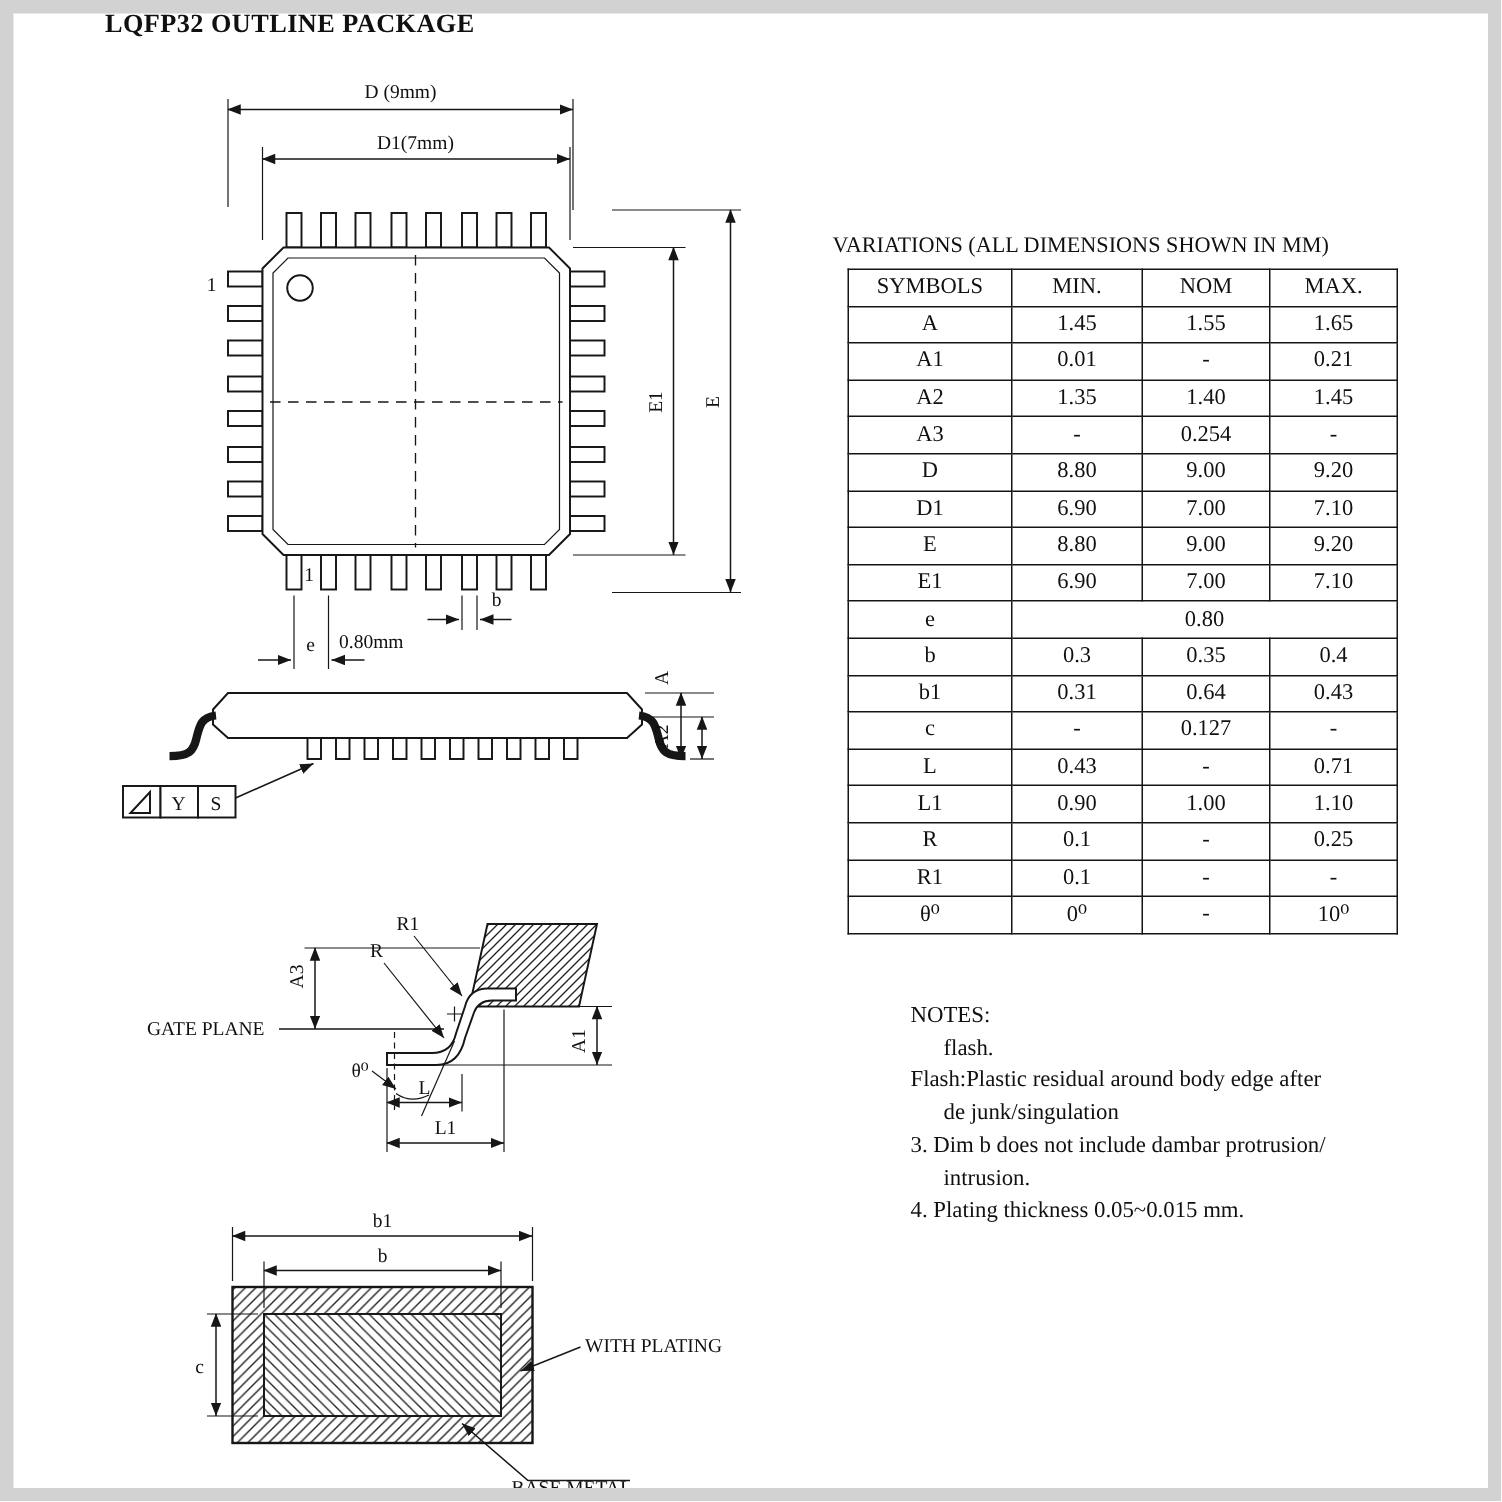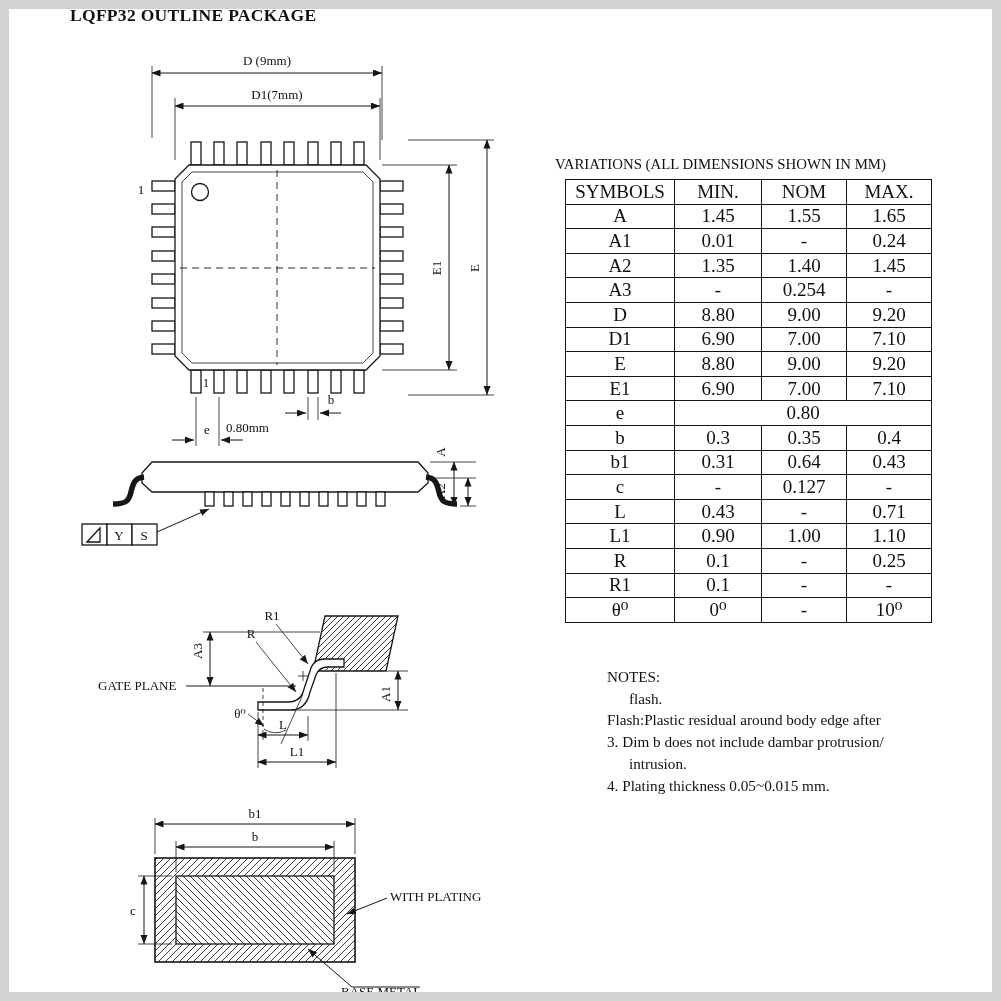--- a/index.html
+++ b/index.html
@@ -13,21 +13,21 @@
   .lt{stroke:#161616;stroke-width:.8;fill:none}
   .fw{fill:#fff;stroke:#161616;stroke-width:1.3}
   .cl{stroke:#161616;stroke-width:.9;stroke-dasharray:7 5;fill:none}
   .dsh{stroke-dasharray:4 3}
   .gull{stroke:#161616;stroke-width:5.5;fill:none;stroke-linecap:butt}
   text.t{font-family:"Liberation Serif","DejaVu Serif",serif;fill:#101010;font-size:13px}
   .t11{font-size:11px}.t12{font-size:12px}.t125{font-size:12.5px}
   
   .table-wrap{position:absolute;left:553px;top:156px;}
   .table-title{font-size:14.8px;padding-left:2px;margin-bottom:6px;white-space:nowrap;}
-  .dim-table{border-collapse:collapse;margin-left:12px;font-size:19px;}
+  .dim-table{border-collapse:collapse;margin-left:12px;font-size:15px;}
   .dim-table th,.dim-table td{border:1px solid #141414;text-align:center;height:23.6px;
       padding:0 6px;font-weight:normal;white-space:nowrap;}
   
   .notes{position:absolute;left:607px;top:666px;width:352px;font-size:15.2px;line-height:21.7px;}
   .note-line.indent{padding-left:22px;}
 </style>
 </head>
 <body>
 
 <div class="page">
@@ -280,21 +280,21 @@
           <tr>
             <td>A</td>
             <td>1.45</td>
             <td>1.55</td>
             <td>1.65</td>
           </tr>
           <tr>
             <td>A1</td>
             <td>0.01</td>
             <td>-</td>
-            <td>0.24</td>
+            <td>0.21</td>
           </tr>
           <tr>
             <td>A2</td>
             <td>1.35</td>
             <td>1.40</td>
             <td>1.45</td>
           </tr>
           <tr>
             <td>A3</td>
             <td>-</td>
@@ -379,20 +379,21 @@
           </tr>
         </tbody>
     </table>
   </div>
 
   <div class="notes">
     <div>NOTES:</div>
     <div>
         <div class="note-line indent">flash.</div>
         <div class="note-line">Flash:Plastic residual around body edge after</div>
+        <div class="note-line indent">de junk/singulation</div>
         <div class="note-line">3. Dim b does not include dambar protrusion/</div>
         <div class="note-line indent">intrusion.</div>
         <div class="note-line">4. Plating thickness 0.05~0.015 mm.</div>
       </div>
   </div>
 
   <div class="frame"></div>
 </div>
 
 </body></html>

